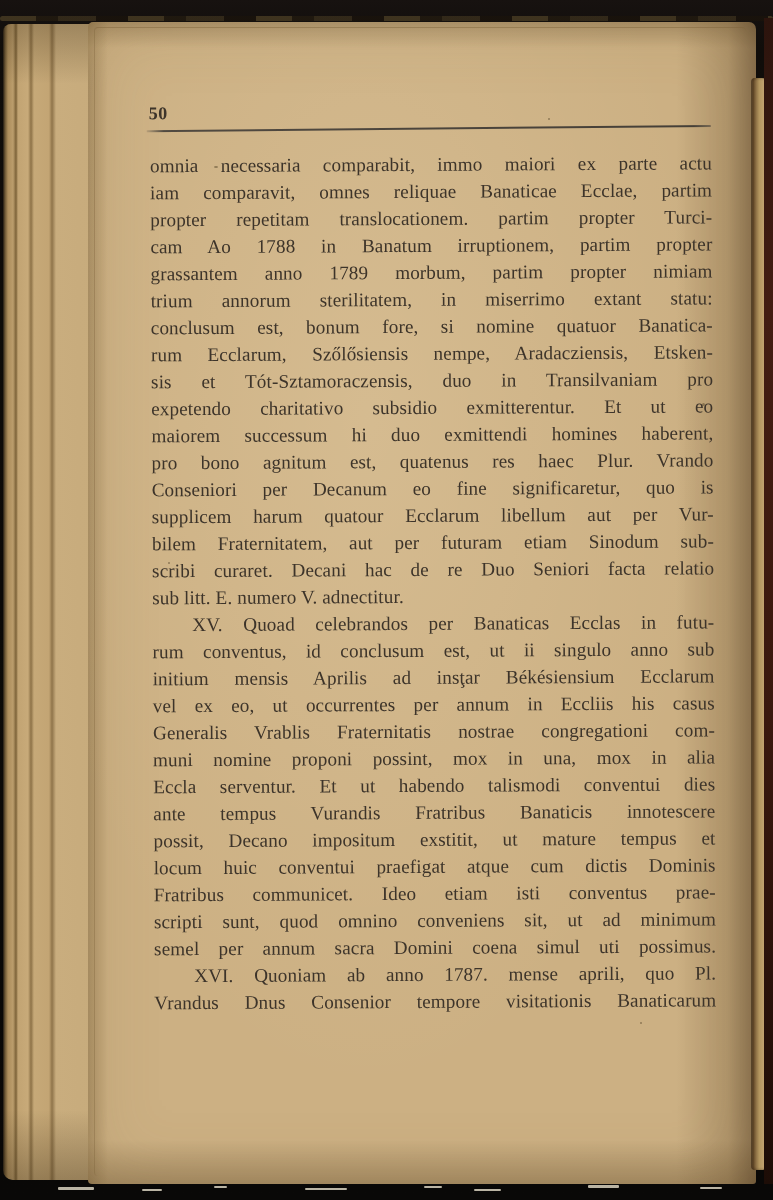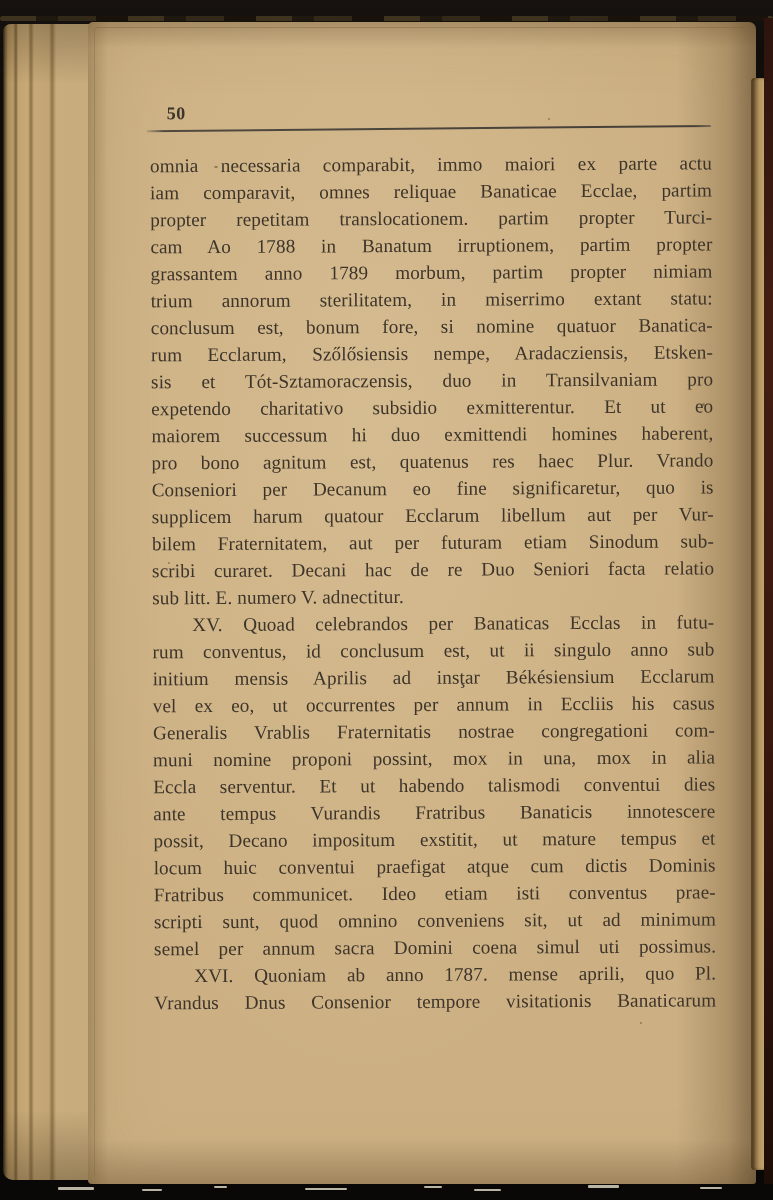--- a/index.html
+++ b/index.html
@@ -80,21 +80,21 @@
   .speck { position: absolute; border-radius: 50%; background: #655335; opacity: 0.6; }
 
   
   .content {
     position: absolute; inset: 0;
     transform: rotate(-0.3deg);
     transform-origin: 400px 560px;
     color: #3d342a;
   }
   .page-number {
-    position: absolute; left: 169px; top: 102px;
+    position: absolute; left: 151px; top: 102px;
     font-size: 18px; font-weight: bold; letter-spacing: 0.5px;
   }
   .header-rule {
     position: absolute; left: 149px; top: 129px; width: 564px; height: 2px;
     background: linear-gradient(90deg, #57504633 0, #514a41 3%, #453f37 97%, #4a443b99 100%);
     transform: rotate(-0.25deg); transform-origin: left center;
   }
   .text-block {
     position: absolute; left: 152px; top: 151px; width: 562px;
     font-size: 19.2px; line-height: 27px; letter-spacing: 0.1px;

